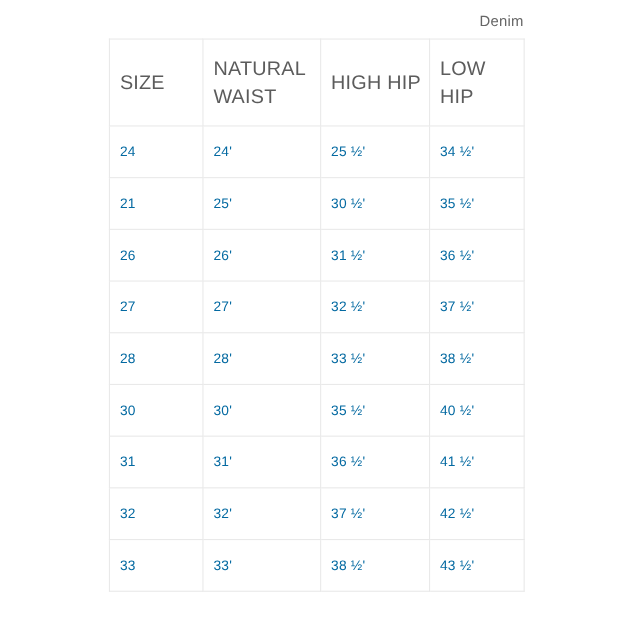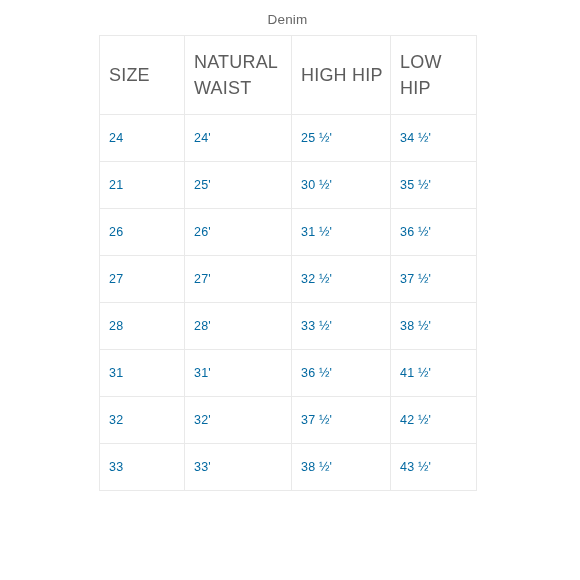--- a/index.html
+++ b/index.html
@@ -18,21 +18,21 @@
     position: relative;
     width: 580px;
     height: 580px;
     background: #ffffff;
   }
   .chart-title {
     position: absolute;
     top: 12px;
     left: 99px;
     width: 377px;
-    text-align: center;
+    text-align: right;
     font-size: 13.5px;
     color: #666666;
     letter-spacing: 0.2px;
     line-height: 16px;
   }
   .size-table {
     position: absolute;
     top: 35px;
     left: 99px;
     width: 377px;
@@ -125,20 +125,26 @@
         <td>32 ½'</td>
         <td>37 ½'</td>
       </tr>
       <tr>
         <td>28</td>
         <td>28'</td>
         <td>33 ½'</td>
         <td>38 ½'</td>
       </tr>
       <tr>
+        <td>30</td>
+        <td>30'</td>
+        <td>35 ½'</td>
+        <td>40 ½'</td>
+      </tr>
+      <tr>
         <td>31</td>
         <td>31'</td>
         <td>36 ½'</td>
         <td>41 ½'</td>
       </tr>
       <tr>
         <td>32</td>
         <td>32'</td>
         <td>37 ½'</td>
         <td>42 ½'</td>

